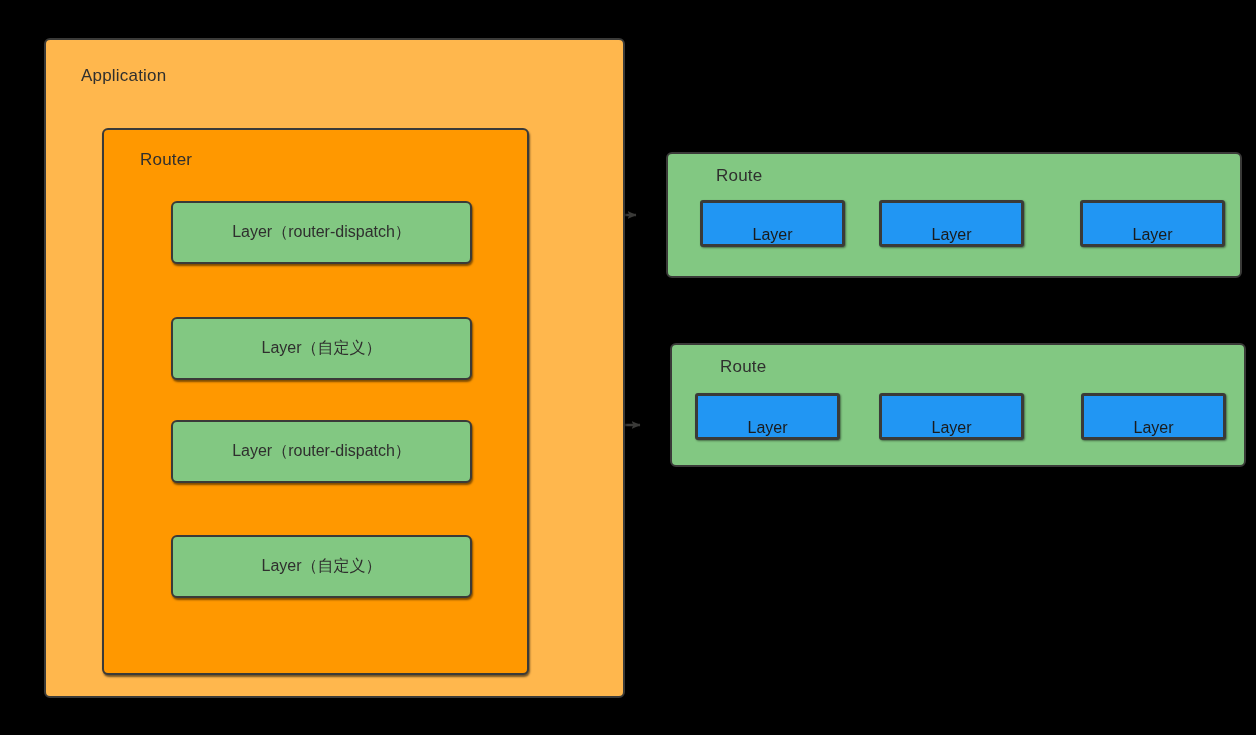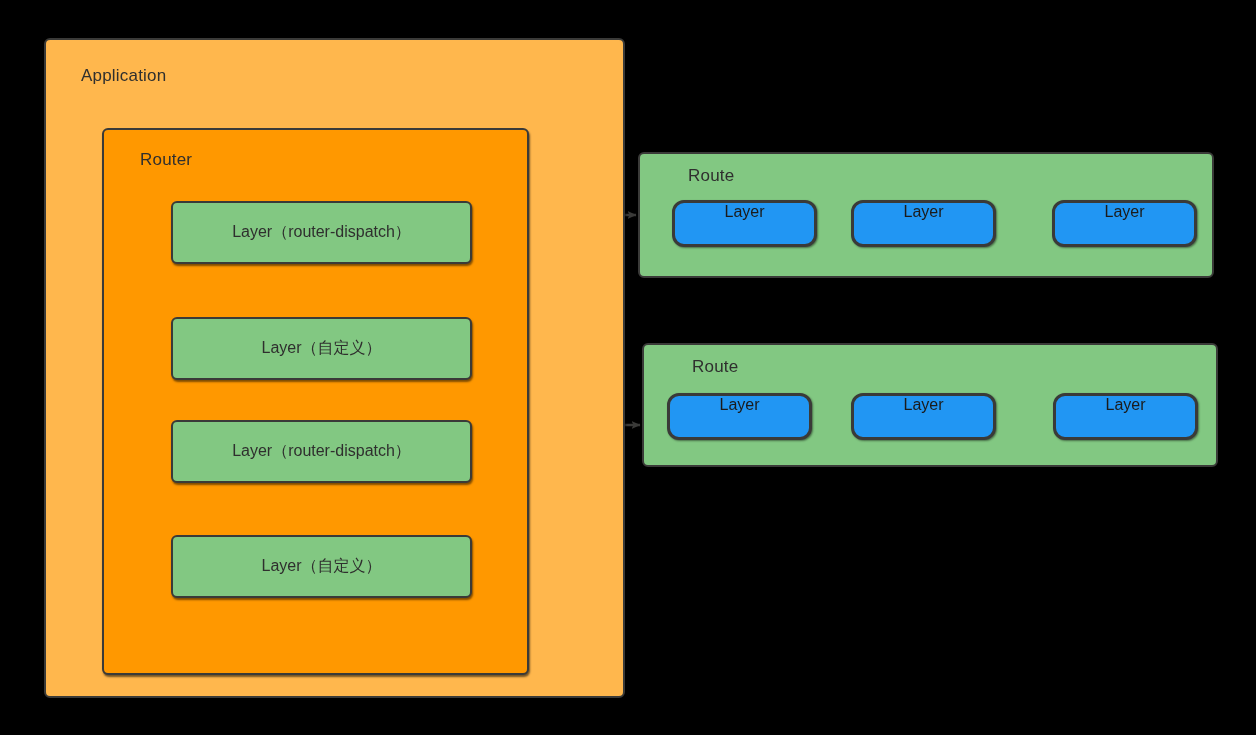--- a/index.html
+++ b/index.html
@@ -82,20 +82,21 @@
     white-space: nowrap;
   }
   .layer-green.r0 { top: 71px; }
   .layer-green.r1 { top: 187px; }
   .layer-green.r2 { top: 290px; }
   .layer-green.r3 { top: 405px; }
 
   
   .route {
     background: #82C882;
+    margin-left: 28px;
   }
   .route-0 {
     left: 638px;
     top: 152px;
     width: 576px;
     height: 126px;
   }
   .route-1 {
     left: 642px;
     top: 343px;
@@ -103,24 +104,24 @@
     height: 124px;
   }
 
   
   .layer-blue {
     position: absolute;
     width: 145px;
     height: 47px;
     background: #2196F3;
     border: 3px solid #3a3a38;
-    border-radius: 12px;
+    border-radius: 3px;
     box-sizing: border-box;
     display: flex;
-    align-items: flex-start;
+    align-items: flex-end;
     justify-content: center;
     color: #1b1b1b;
     font-size: 16px;
     white-space: nowrap;
     box-shadow: 1px 1px 2px rgba(0,0,0,0.45);
   }
   .route .layer-blue { top: 46px; }
   .route .layer-blue.c0 { left: 32px; }
   .route .layer-blue.c1 { left: 211px; }
   .route .layer-blue.c2 { left: 412px; }

